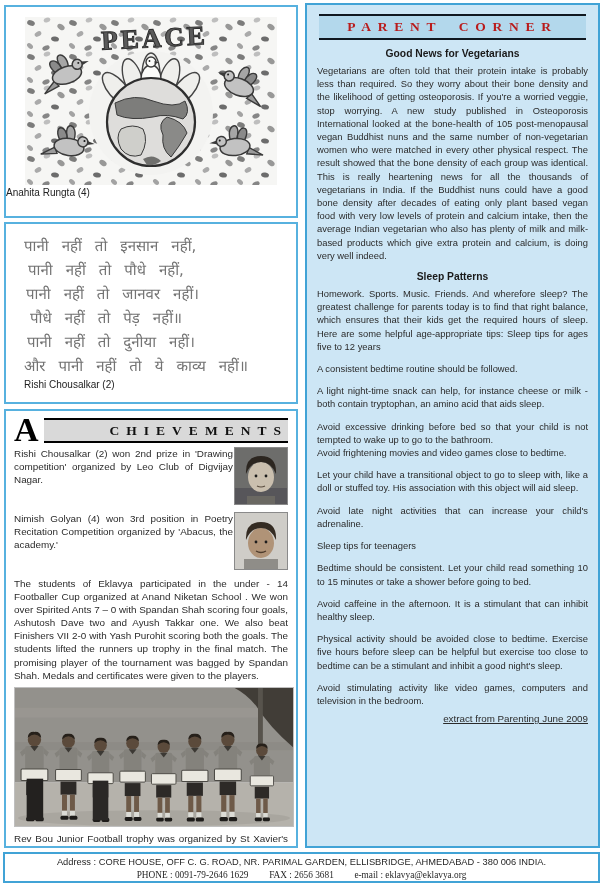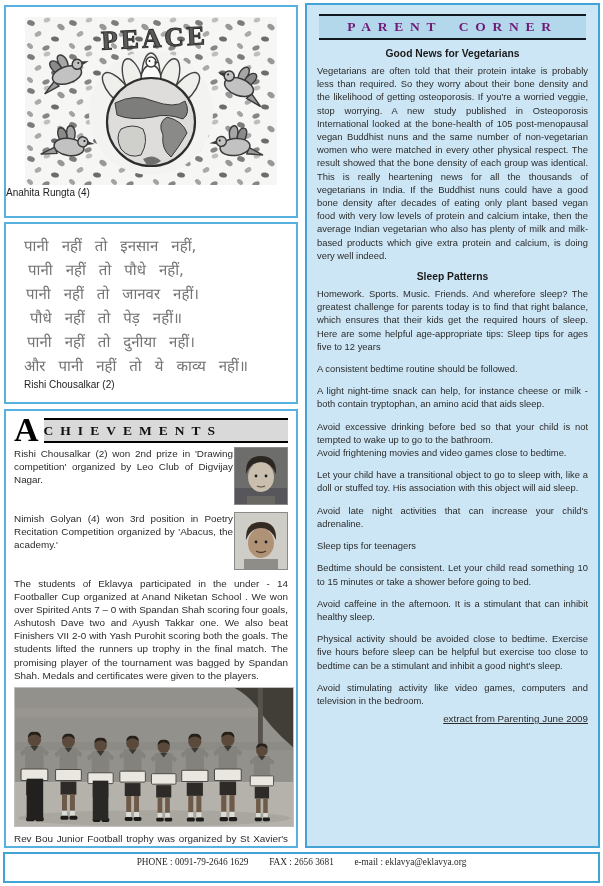--- a/index.html
+++ b/index.html
@@ -17,31 +17,31 @@
   .hindi-line{font-family:"DejaVu Sans",sans-serif;font-size:15px;line-height:24px;color:#737373;word-spacing:0.55em;white-space:nowrap;}
   .hindi-line:nth-child(2){padding-left:4px;}
   .hindi-line:nth-child(3){padding-left:2px;}
   .hindi-line:nth-child(4){padding-left:6px;}
   .hindi-line:nth-child(5){padding-left:3px;}
   #box-hindi .cap{padding-right:2px;margin-top:1px;}
 
   #box-ach{top:409px;height:439px;padding:6px 8px 4px 8px;overflow:hidden;}
   .ach-header{display:flex;align-items:center;height:26px;margin-bottom:4px;}
   .ach-initial{font-family:"Liberation Serif",serif;font-weight:bold;font-size:34px;line-height:26px;color:#000;margin-right:5px;}
-  .ach-band{flex:1;background:#d9d9d9;border-top:2.5px solid #000;border-bottom:2.5px solid #000;height:21px;line-height:21px;text-align:left;font-family:"Liberation Serif",serif;font-weight:bold;font-size:13.5px;letter-spacing:0.52em;color:#111;overflow:hidden;}
+  .ach-band{flex:1;background:#d9d9d9;border-top:2.5px solid #000;border-bottom:2.5px solid #000;height:21px;line-height:21px;text-align:right;font-family:"Liberation Serif",serif;font-weight:bold;font-size:13.5px;letter-spacing:0.52em;color:#111;overflow:hidden;}
   .ach-row{display:flex;gap:1px;margin-bottom:7px;}
   .ach-text{flex:1;font-size:9.9px;line-height:13.2px;color:#2b2b2b;text-align:justify;}
   .headshot{width:52px;height:56px;border:1px solid #8a8a8a;flex:0 0 auto;}
   .ach-para{font-size:9.9px;line-height:13.1px;color:#2b2b2b;text-align:justify;margin:2px 0 5px 0;}
   .groupphoto{width:278px;height:138px;border:1px solid #bfbfbf;display:block;}
   .ach-caption{font-size:9.9px;line-height:13.2px;color:#2b2b2b;text-align:justify;margin-top:5px;}
 
   
   #parent-corner{position:absolute;left:305px;top:3px;width:295px;height:845px;background:#cde6f5;border:2px solid #41a3d6;box-sizing:border-box;padding:7px 10px 4px 10px;overflow:hidden;}
-  .pc-band{margin:2px 2px 8px 2px;background:#b3d8ec;border-top:2.5px solid #101820;border-bottom:2.5px solid #101820;height:22px;line-height:22px;text-align:center;font-family:"Liberation Serif",serif;font-weight:bold;font-size:13.5px;letter-spacing:0.5em;word-spacing:0.5em;color:#701a75;overflow:hidden;white-space:nowrap;}
+  .pc-band{margin:2px 2px 8px 2px;background:#b3d8ec;border-top:2.5px solid #101820;border-bottom:2.5px solid #101820;height:22px;line-height:22px;text-align:center;font-family:"Liberation Serif",serif;font-weight:bold;font-size:13.5px;letter-spacing:0.5em;word-spacing:0.5em;color:#b91c1c;overflow:hidden;white-space:nowrap;}
   .pc-h{font-size:10.3px;font-weight:bold;color:#1a1a1a;margin:8px 0 5px 0;text-align:center;}
   .pc-p{font-size:9.4px;line-height:13.2px;color:#2b2b2b;text-align:justify;margin:0 0 9px 0;white-space:pre-line;}
   .pc-footer{font-size:9.8px;color:#2b2b2b;text-align:right;margin-top:2px;text-decoration:underline;}
 
   
   #bottom-bar{position:absolute;left:3px;top:852px;width:597px;height:31px;background:#ffffff;border:2px solid #41a3d6;box-sizing:border-box;text-align:center;padding-top:2px;}
   .bb-line{font-size:9.3px;color:#1f1f1f;line-height:13px;}
   .bb-seg{margin:16px 9px;font-family:Liberation Serif, serif;}
 </style>
 </head>
@@ -212,20 +212,21 @@
     <p class="pc-p">Sleep tips for teenagers</p>
     <p class="pc-p">Bedtime should be consistent. Let your child read something 10 to 15 minutes or take a shower before going to bed.</p>
     <p class="pc-p">Avoid caffeine in the afternoon. It is a stimulant that can inhibit healthy sleep.</p>
     <p class="pc-p">Physical activity should be avoided close to bedtime. Exercise five hours before sleep can be helpful but exercise too close to bedtime can be a stimulant and inhibit a good night's sleep.</p>
     <p class="pc-p" style="margin-bottom:6px">Avoid stimulating activity like video games, computers and television in the bedroom.</p>
 
     <div class="pc-footer">extract from Parenting June 2009</div>
   </div>
 
   <div id="bottom-bar">
+    <div class="bb-line">Address : CORE HOUSE, OFF C. G. ROAD, NR. PARIMAL GARDEN, ELLISBRIDGE, AHMEDABAD - 380 006 INDIA.</div>
     <div class="bb-line">
       <span class="bb-seg">PHONE : 0091-79-2646 1629</span>
       <span class="bb-seg">FAX : 2656 3681</span>
       <span class="bb-seg">e-mail : eklavya@eklavya.org</span>
     </div>
   </div>
 
 </div>
 
 </body></html>

